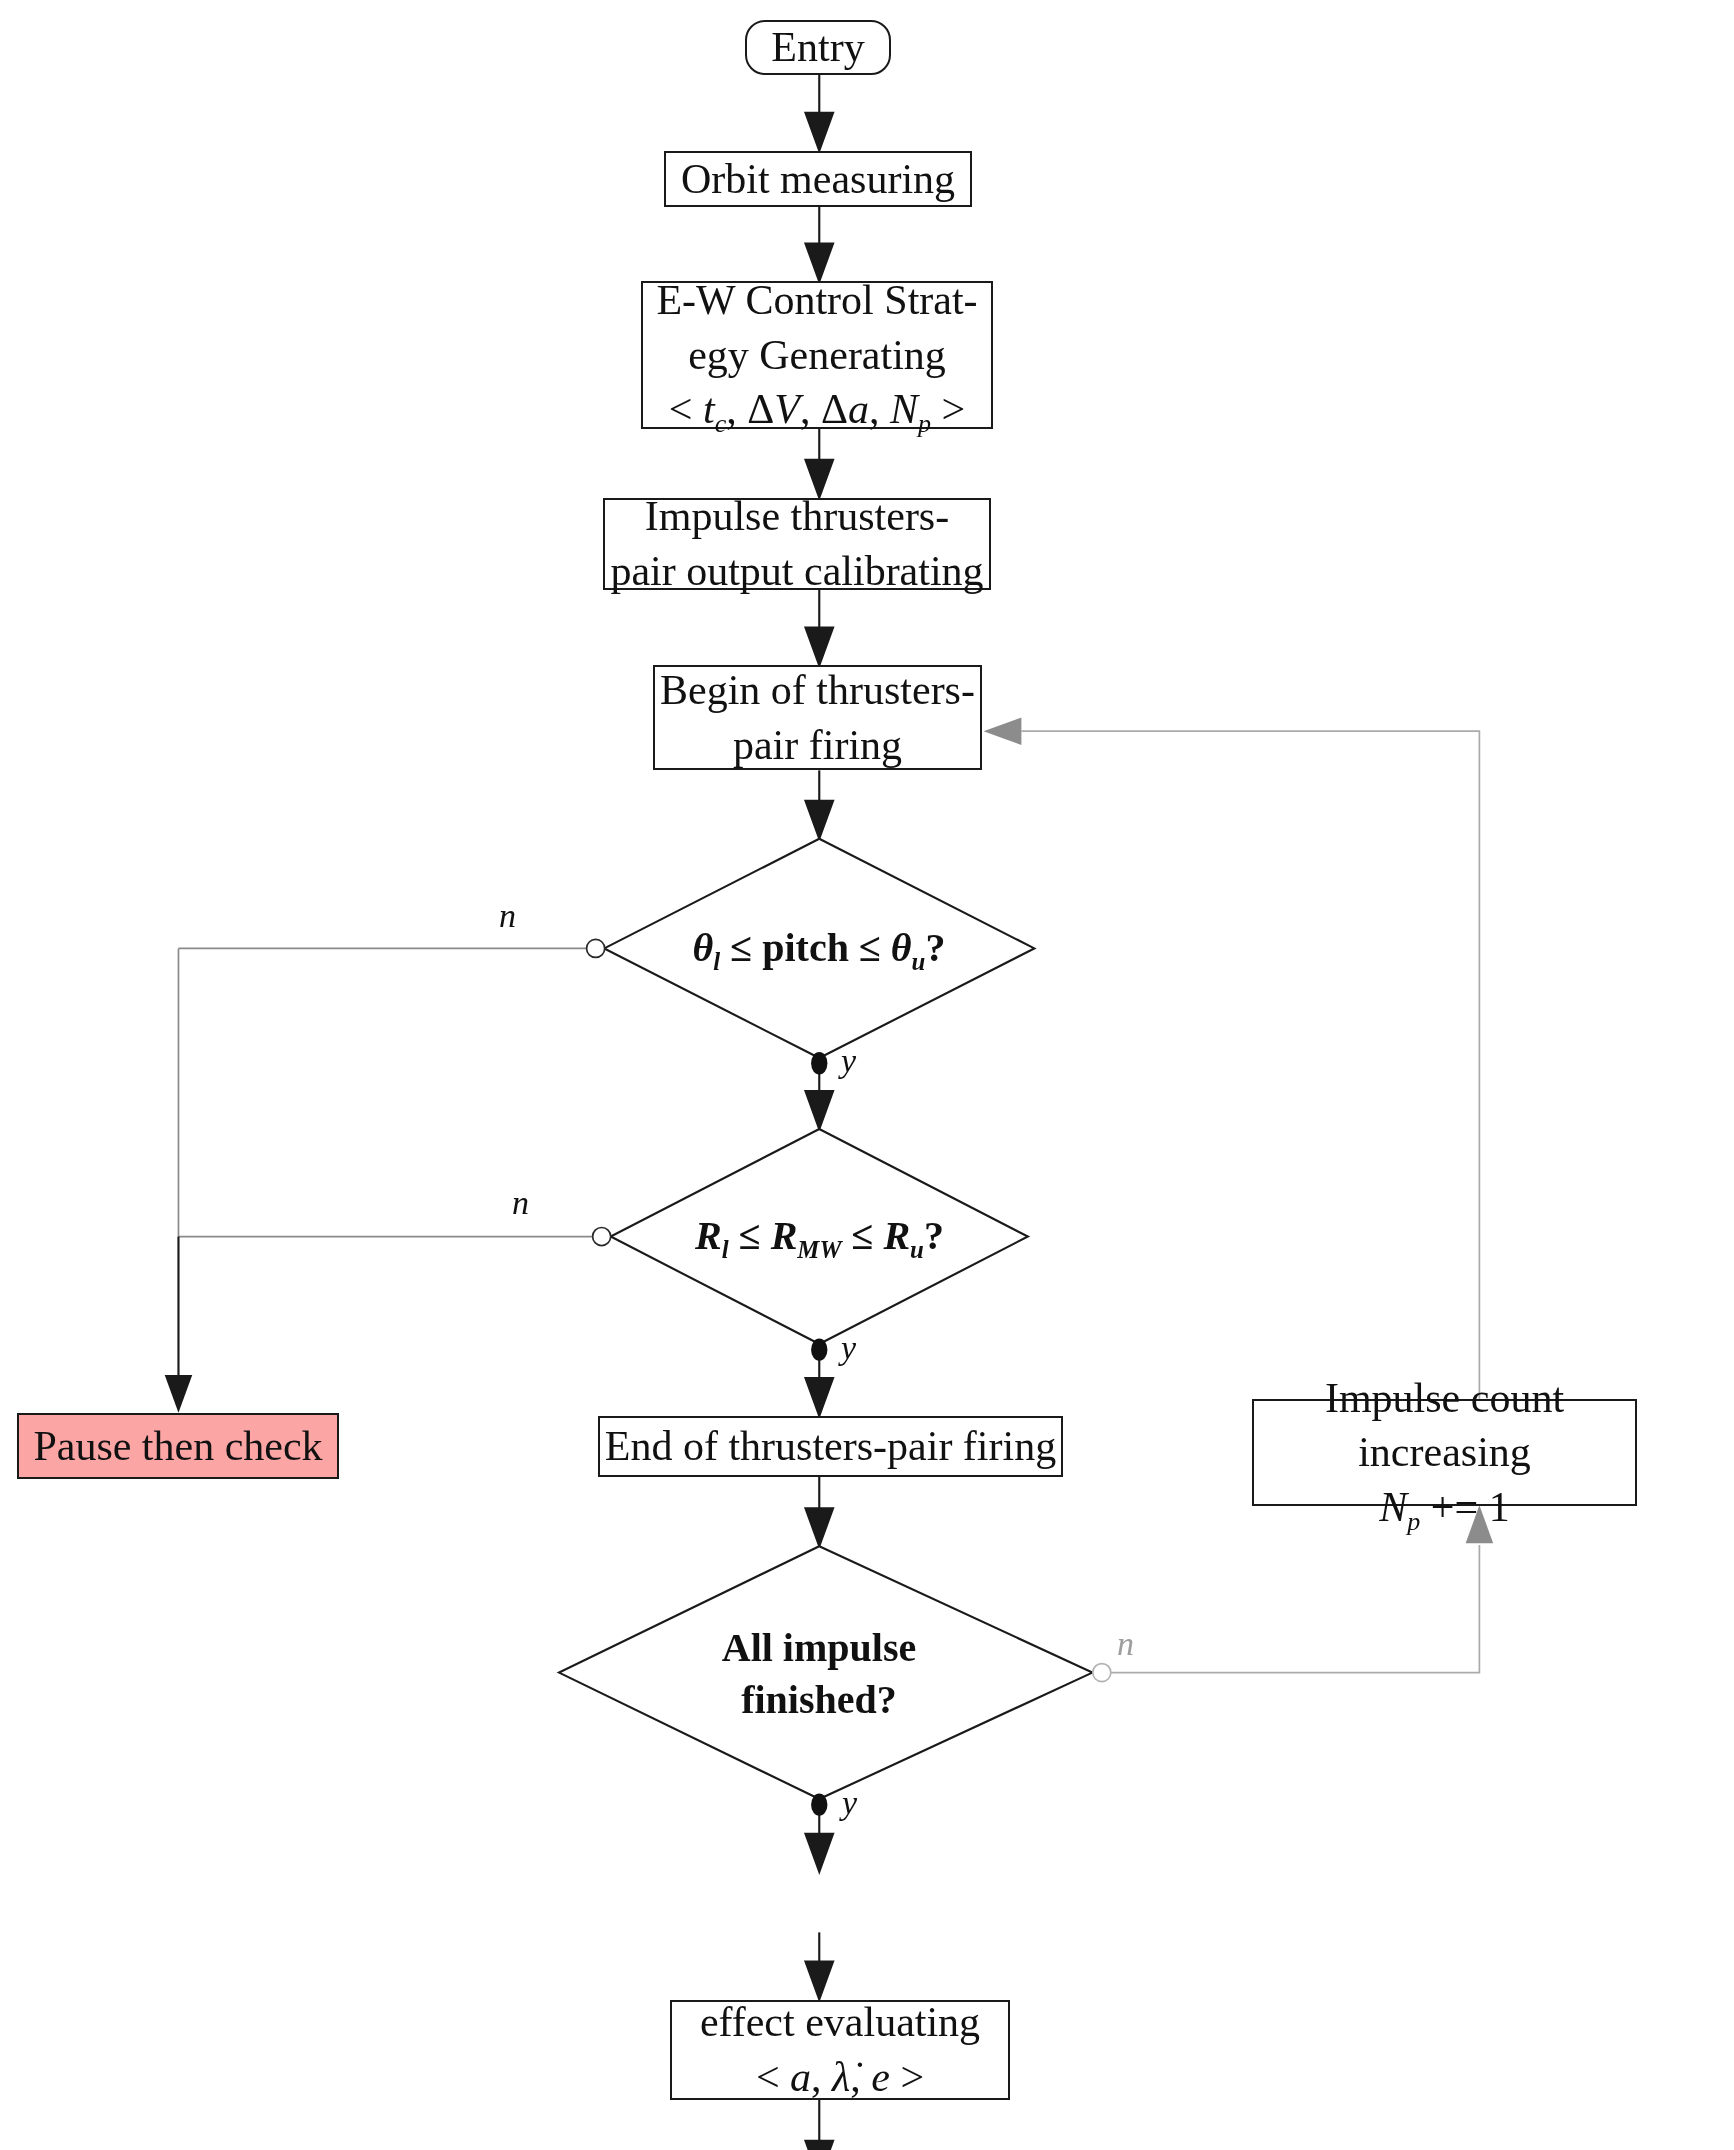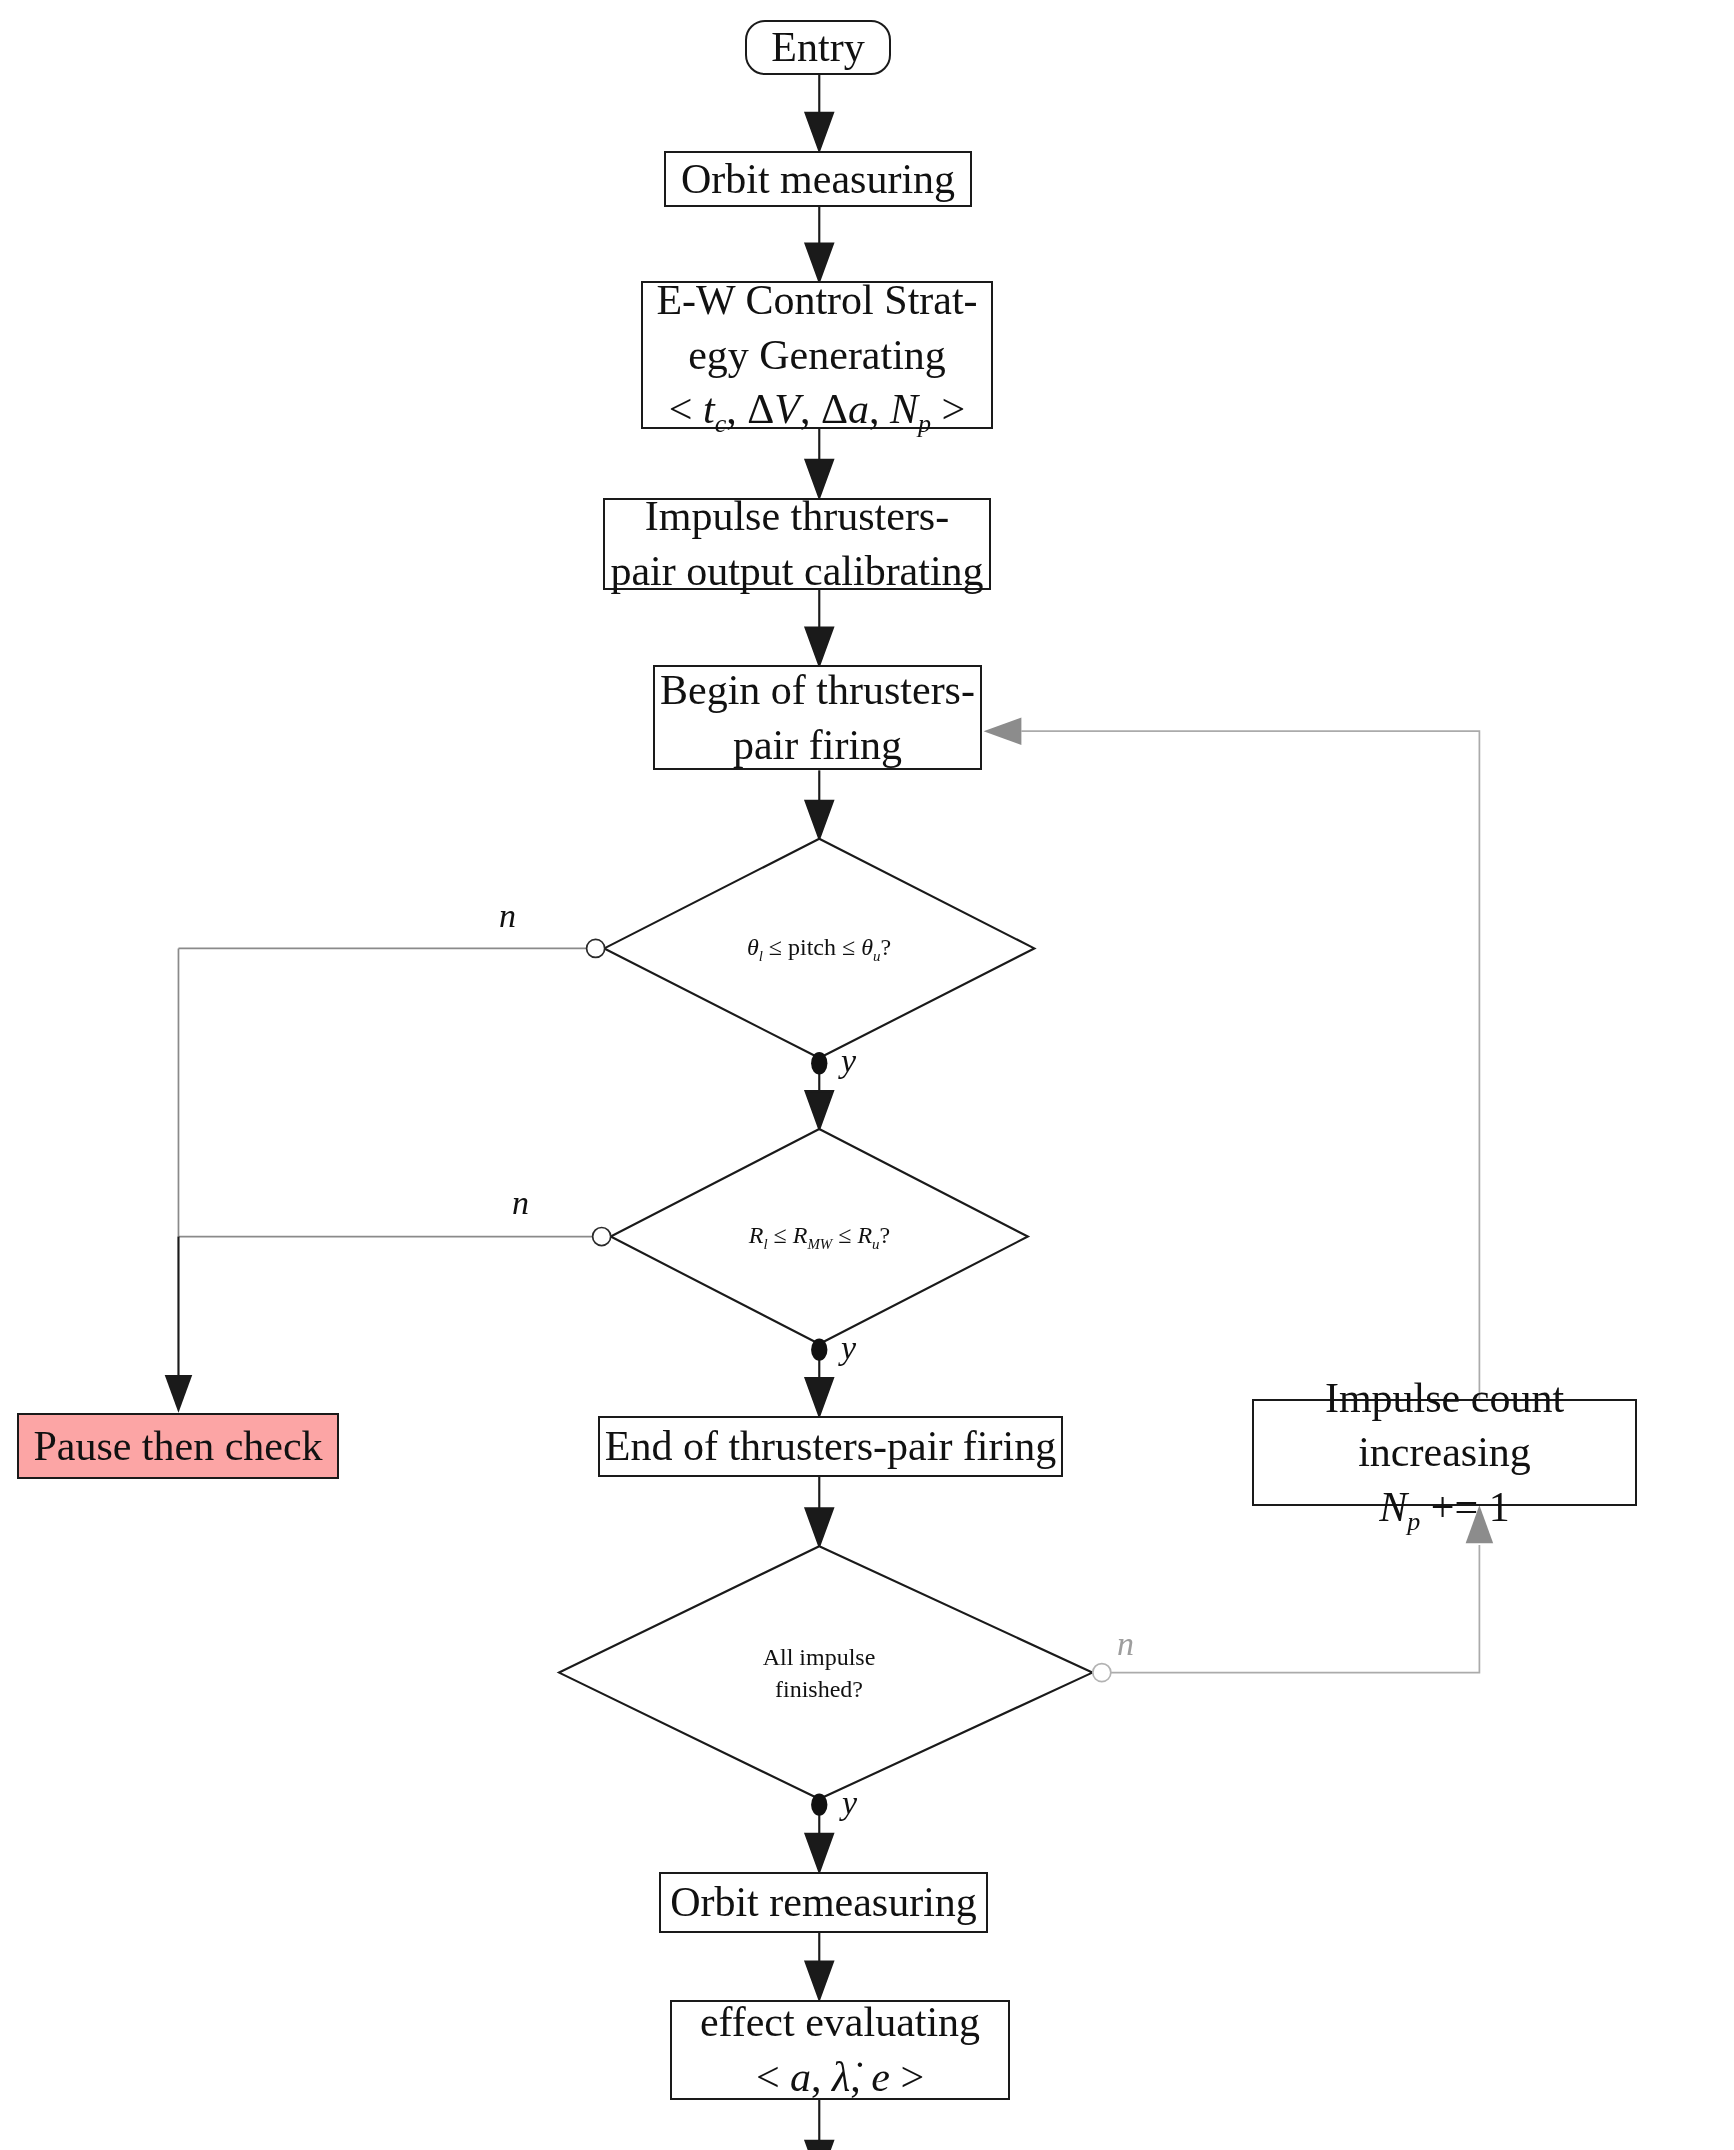--- a/index.html
+++ b/index.html
@@ -27,23 +27,24 @@
     line-height:1.30;
   }
   .rounded{border-radius:20px;}
   .gray-fill{background:#fca5a5;}
   .dtext{
     position:absolute;
     display:flex;
     flex-direction:column;
     justify-content:center;
     align-items:center;
-    font-size:24px;
+    font-size:40px;
     line-height:1.30;
     background:transparent;
+    font-weight:bold;
   }
   .edge-label{
     position:absolute;
     font-size:34px;
     font-style:italic;
     line-height:1;
   }
   .gray-text{color:#9e9e9e;}
   sub{font-size:0.62em;line-height:0;}
   i{font-style:italic;}
@@ -155,23 +156,20 @@
 
   <div class="node" style="left:598px;top:1416px;width:465px;height:61px;">
     <span class="ln">End of thrusters-pair firing</span>
   </div>
 
   <div class="node" style="left:1252px;top:1399px;width:385px;height:107px;">
     <span class="ln">Impulse count increasing</span>
     <span class="ln"><i>N</i><sub><i>p</i></sub><span> += 1</span></span>
   </div>
 
-  <div class="node" style="left:659px;top:1872px;width:329px;height:61px;">
-    <span class="ln">Orbit remeasuring</span>
-  </div>
 
   <div class="node" style="left:670px;top:2000px;width:340px;height:100px;">
     <span class="ln">effect evaluating</span>
     <span class="ln"><span>&lt; </span><i>a</i><span>, </span><i>λ̇</i><span>, </span><i>e</i><span> &gt;</span></span>
   </div>
 
   <div class="edge-label" style="left:499px;top:899px;">n</div>
   <div class="edge-label" style="left:512px;top:1186px;">n</div>
   <div class="edge-label gray-text" style="left:1117px;top:1627px;">n</div>
   <div class="edge-label" style="left:841px;top:1044px;">y</div>

